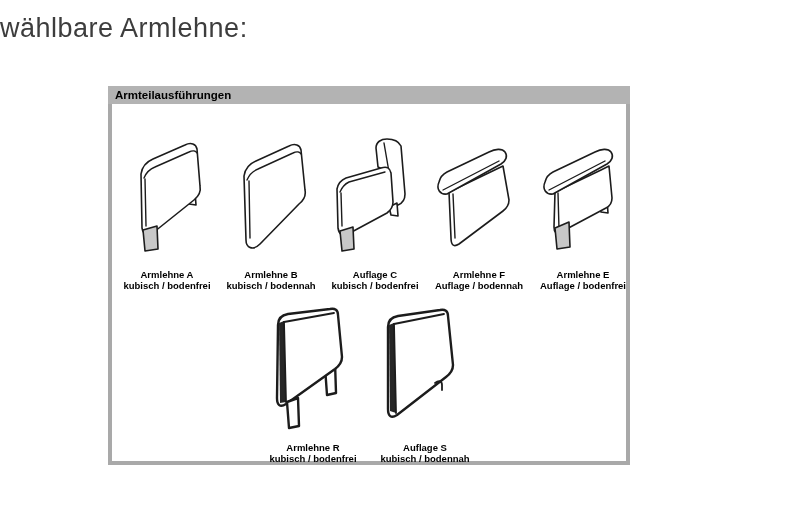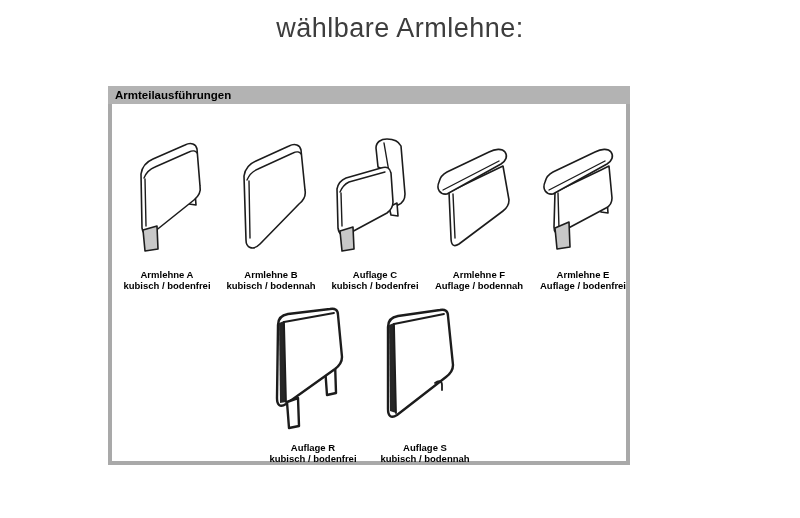--- a/index.html
+++ b/index.html
@@ -2,21 +2,21 @@
 <html><head>
 <meta charset="utf-8">
 <style>
   html,body { margin:0; padding:0; }
   body {
     width:800px; height:518px; background:#ffffff; position:relative;
     font-family:"Liberation Sans", sans-serif; overflow:hidden;
   }
   .page-title {
     position:absolute; top:13px; left:0; width:100%;
-    text-align:center; font-size:27px; font-weight:300;
+    text-align:left; font-size:27px; font-weight:300;
     color:#3d3d3d; letter-spacing:.5px;
   }
   .panel { position:absolute; left:108px; top:86px; width:522px; }
   .panel-header {
     background:#b3b3b3; height:18px; display:flex; align-items:center;
     padding-left:7px; box-sizing:border-box;
     font-size:11.5px; font-weight:bold; color:#000000;
   }
   .panel-body {
     background:#ffffff; height:361px; box-sizing:border-box;
@@ -123,21 +123,21 @@
       <div class="arm-cell bold">
         <svg width="104" height="134" viewBox="0 0 104 134">
           <path class="ln" d="M 64 60 L 74 55 L 75 86 L 66 88 Z"></path>
           <path class="ln" d="M 17 18 C 17 11 21 8 27 7 L 69 2 C 74 1 77 3 77 8 L 81 50 C 81 55 78 59 74 62 L 25 97 C 19 101 16 98 16 91 Z"></path>
           <path class="dark-band" d="M 18 16 L 23 14 L 25 95 L 19 96 Z"></path>
           <path class="ln-open" d="M 23 15 L 25 95"></path>
           <path class="ln-open" d="M 23 15 L 73 6"></path>
           <path class="ln" d="M 26 95 L 37 91 L 38 119 L 28 121 Z"></path>
         </svg>
         <div class="arm-label">
-          <div>Auflage R</div>
+          <div>Armlehne R</div>
           <div>kubisch / bodenfrei</div>
         </div>
       </div>
 
       <div class="arm-cell bold">
         <svg width="104" height="134" viewBox="0 0 104 134">
           <path class="ln" d="M 15 20 C 15 13 19 10 25 9 L 67 3 C 72 2 75 4 75 9 L 80 58 C 80 63 77 67 73 70 L 24 108 C 18 112 15 109 15 102 Z"></path>
           <path class="dark-band" d="M 16 18 L 21 16 L 23 106 L 17 104 Z"></path>
           <path class="ln-open" d="M 21 17 L 23 106"></path>
           <path class="ln-open" d="M 21 17 L 71 7"></path>

